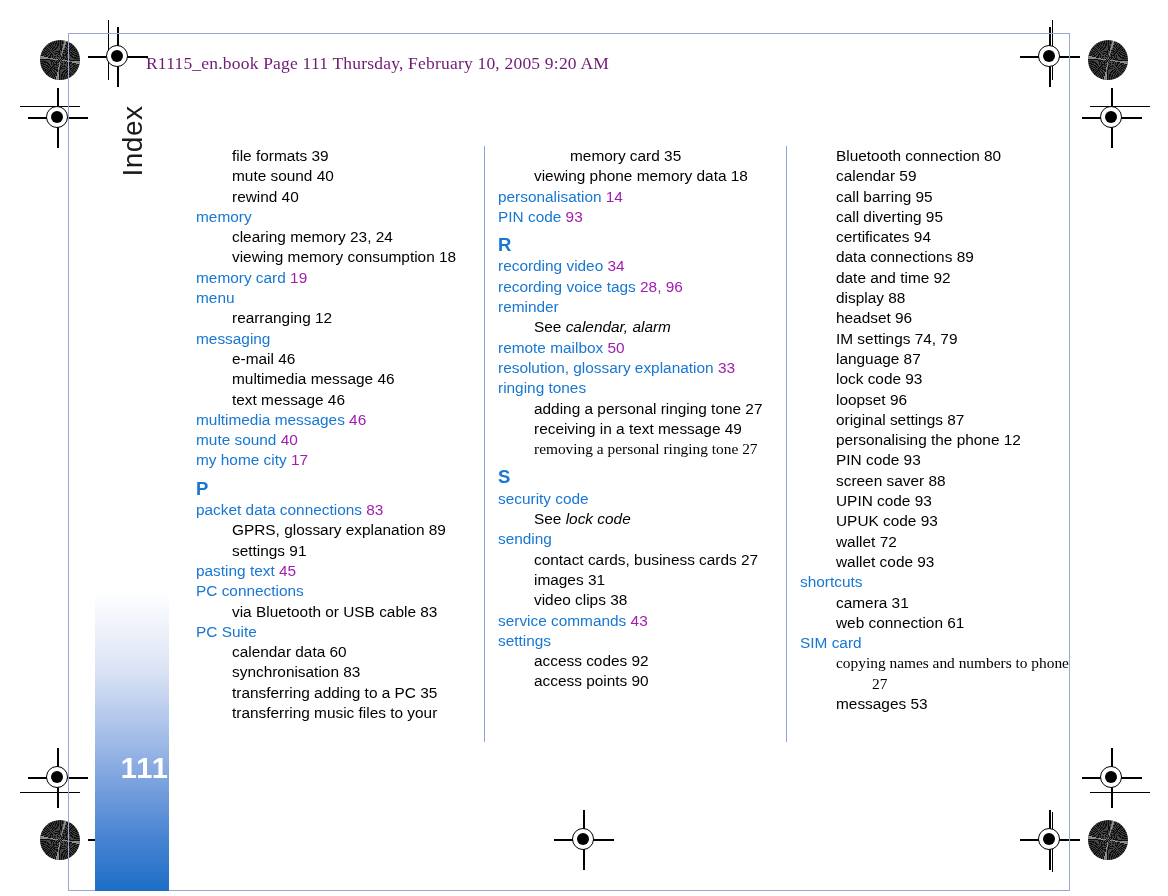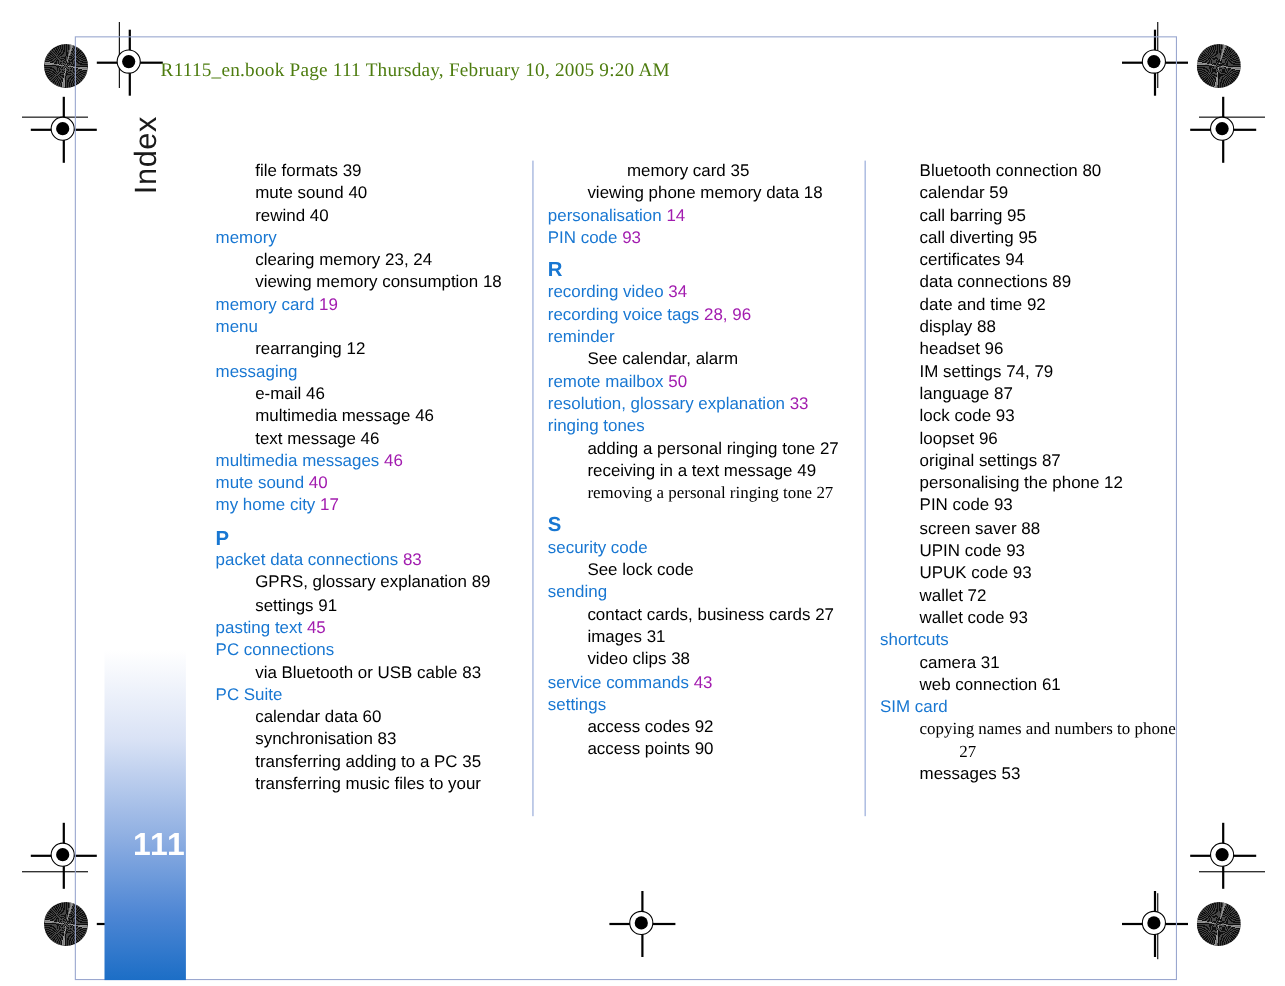--- a/index.html
+++ b/index.html
@@ -91,21 +91,21 @@
     pointer-events: none;
   }
 
   
   .book-header {
     position: absolute;
     left: 146px;
     top: 53px;
     font-family: "Liberation Serif", serif;
     font-size: 17.5px;
-    color: #4d7c0f;
+    color: #701a75;
     white-space: nowrap;
     letter-spacing: .2px;
   }
 
   
   .side-tab {
     position: absolute;
     left: 95px;
     top: 565px;
     width: 74px;
@@ -202,21 +202,21 @@
     font-weight: bold;
     font-size: 18.5px;
     line-height: 20.3px;
     padding-top: 8px;
     padding-bottom: 1px;
   }
   .entry .num {
     color: #000000;
   }
   .entry.lvl1 .num { color: #a21caf; }
-  .entry .it { }
+  .entry .it { font-style: italic; }
 </style>
 </head>
 <body>
 
 <div class="trim h" style="left:20px; top:106px; width:60px;"></div>
 <div class="trim v" style="left:108px; top:20px; height:60px;"></div>
 <div class="trim h" style="left:1090px; top:106px; width:60px;"></div>
 <div class="trim v" style="left:1052px; top:20px; height:60px;"></div>
 <div class="trim h" style="left:20px; top:792px; width:60px;"></div>
 <div class="trim v" style="left:108px; top:812px; height:60px;"></div>

